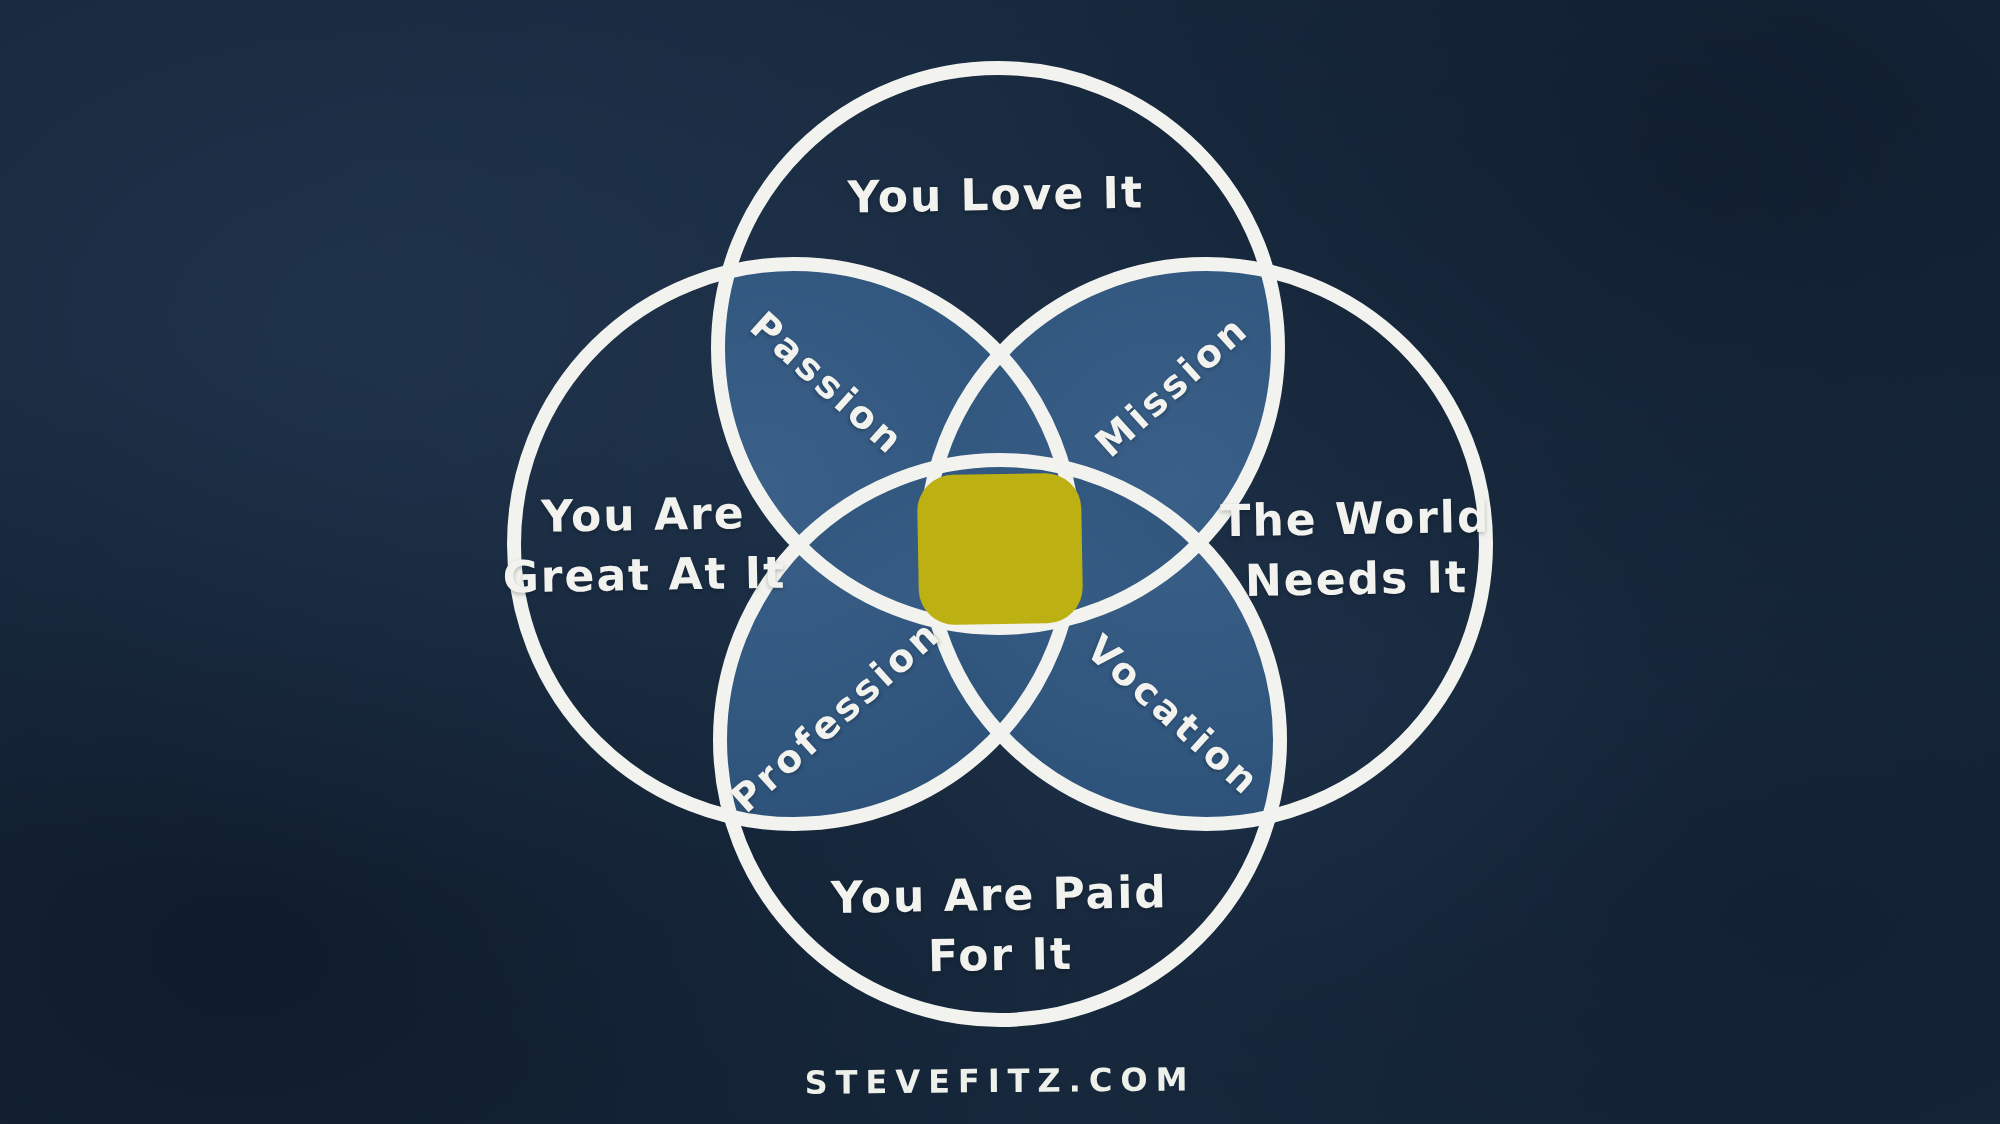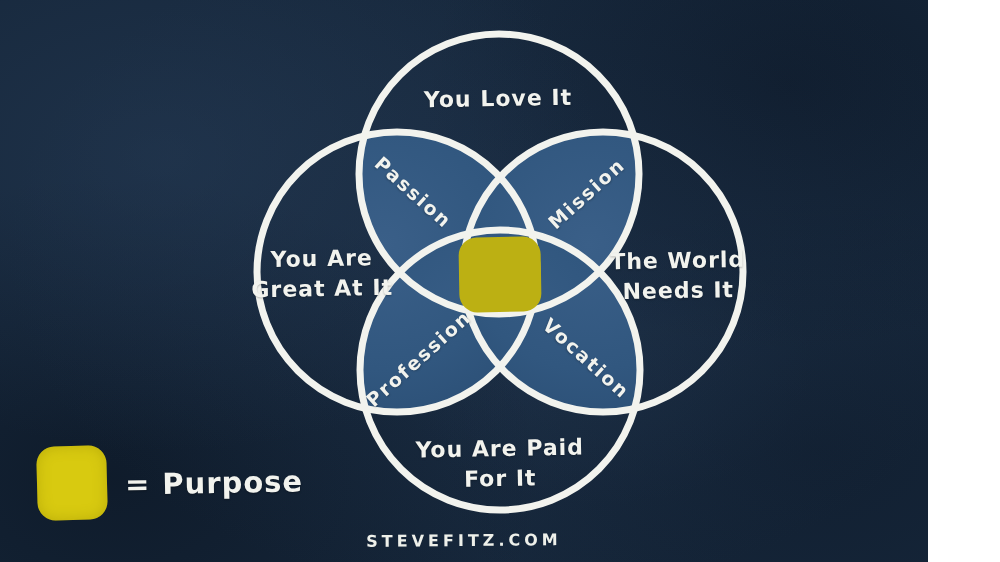--- a/index.html
+++ b/index.html
@@ -1,18 +1,18 @@
 <!DOCTYPE html>
 <html><head>
 <meta charset="utf-8">
 <style>
   html, body { margin: 0; padding: 0; }
   .stage {
     position: relative;
-    width: 928px;
+    width: 1000px;
     height: 562px;
     overflow: hidden;
     background-color: #16273b;
     background-image:
       radial-gradient(ellipse 620px 420px at 18% 28%, rgba(46, 70, 100, 0.35), transparent 70%),
       radial-gradient(ellipse 700px 480px at 55% 45%, rgba(38, 60, 88, 0.30), transparent 72%),
       radial-gradient(ellipse 520px 380px at 85% 15%, rgba(10, 20, 34, 0.55), transparent 70%),
       radial-gradient(ellipse 600px 420px at 12% 85%, rgba(9, 18, 30, 0.55), transparent 72%),
       radial-gradient(ellipse 540px 360px at 88% 80%, rgba(12, 23, 38, 0.45), transparent 70%),
       radial-gradient(ellipse 300px 200px at 65% 65%, rgba(52, 78, 110, 0.18), transparent 70%);
@@ -138,22 +138,16 @@
   <div class="label circle-label bottom-label">
     <div>You Are Paid</div>
     <div>For It</div>
   </div>
 
   <div class="label lens-label passion-label">Passion</div>
   <div class="label lens-label mission-label">Mission</div>
   <div class="label lens-label profession-label">Profession</div>
   <div class="label lens-label vocation-label">Vocation</div>
 
-  <div class="legend">
-    <div class="legend-swatch"></div>
-    <div class="legend-text">
-      <span class="legend-equals">=</span><span>Purpose</span>
-    </div>
-  </div>
 
   <div class="footer">STEVEFITZ.COM</div>
 
 </div>
 
 </body></html>

